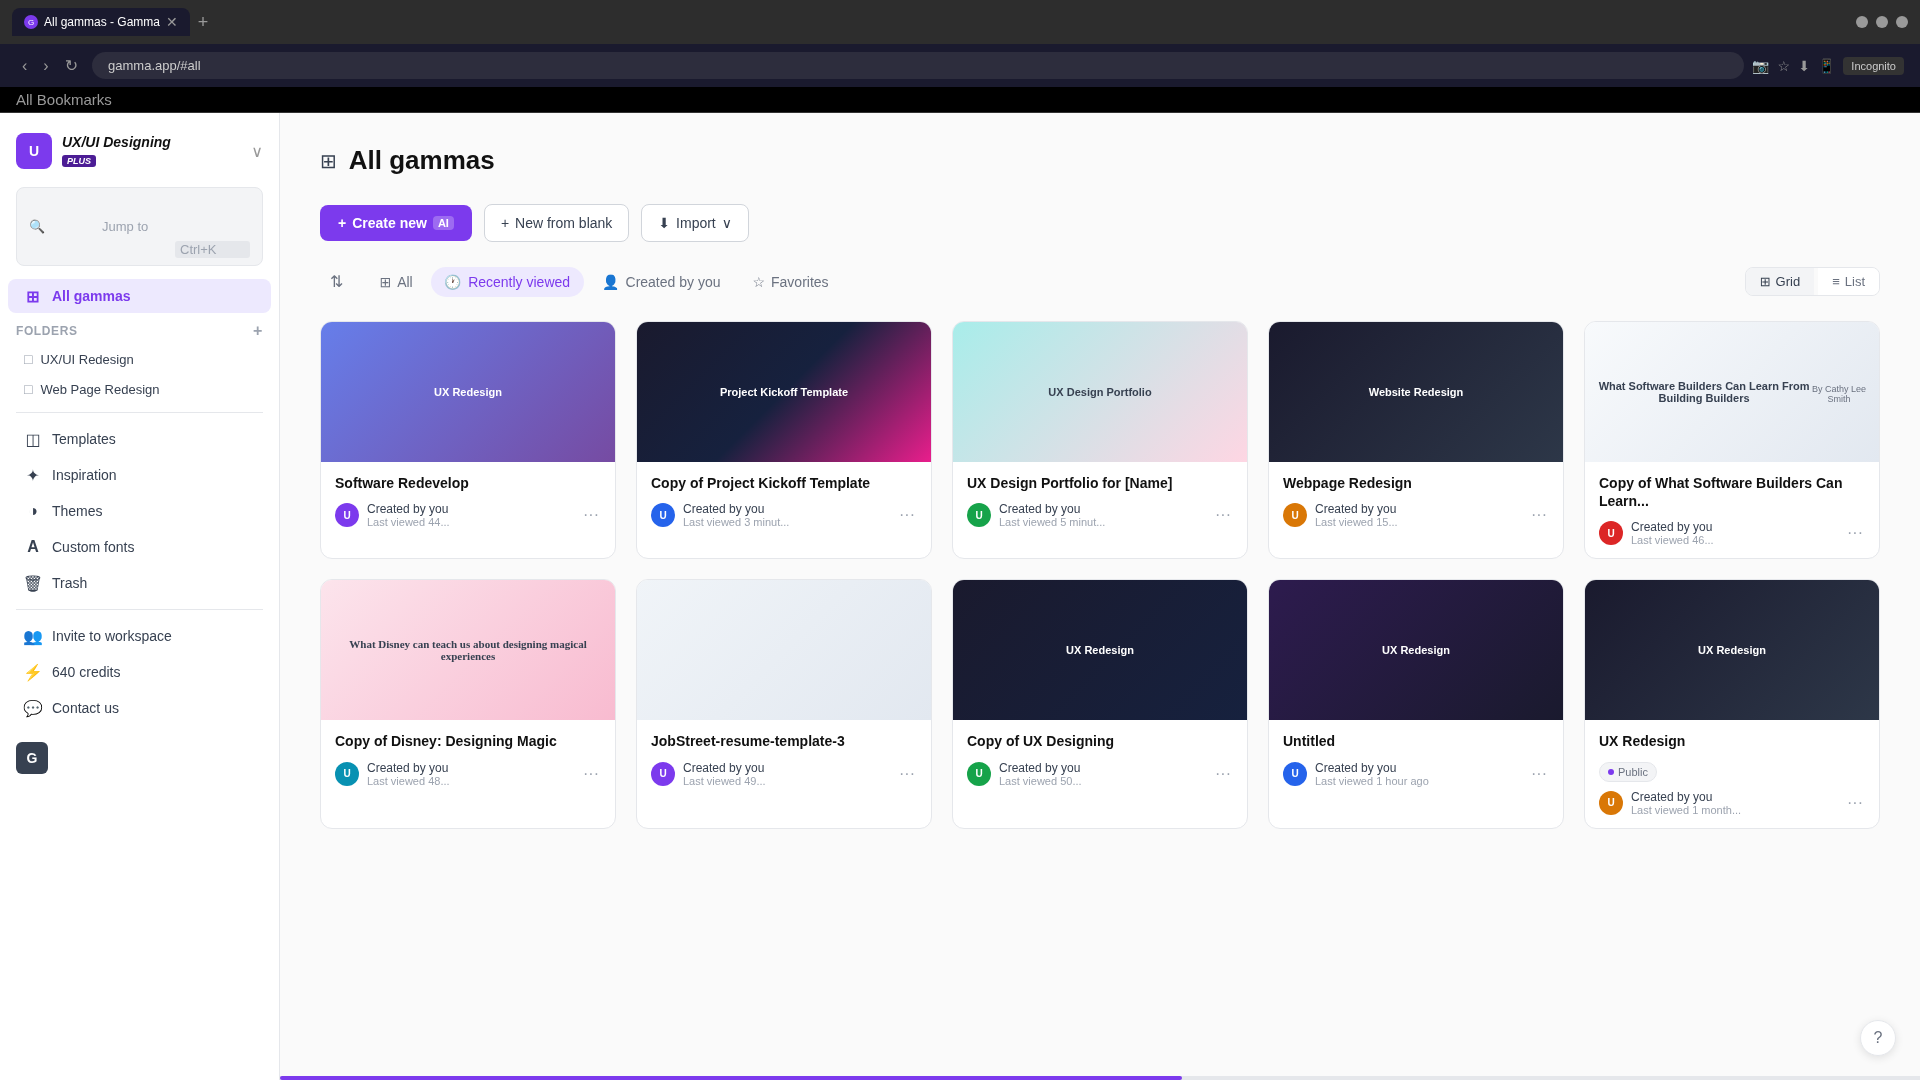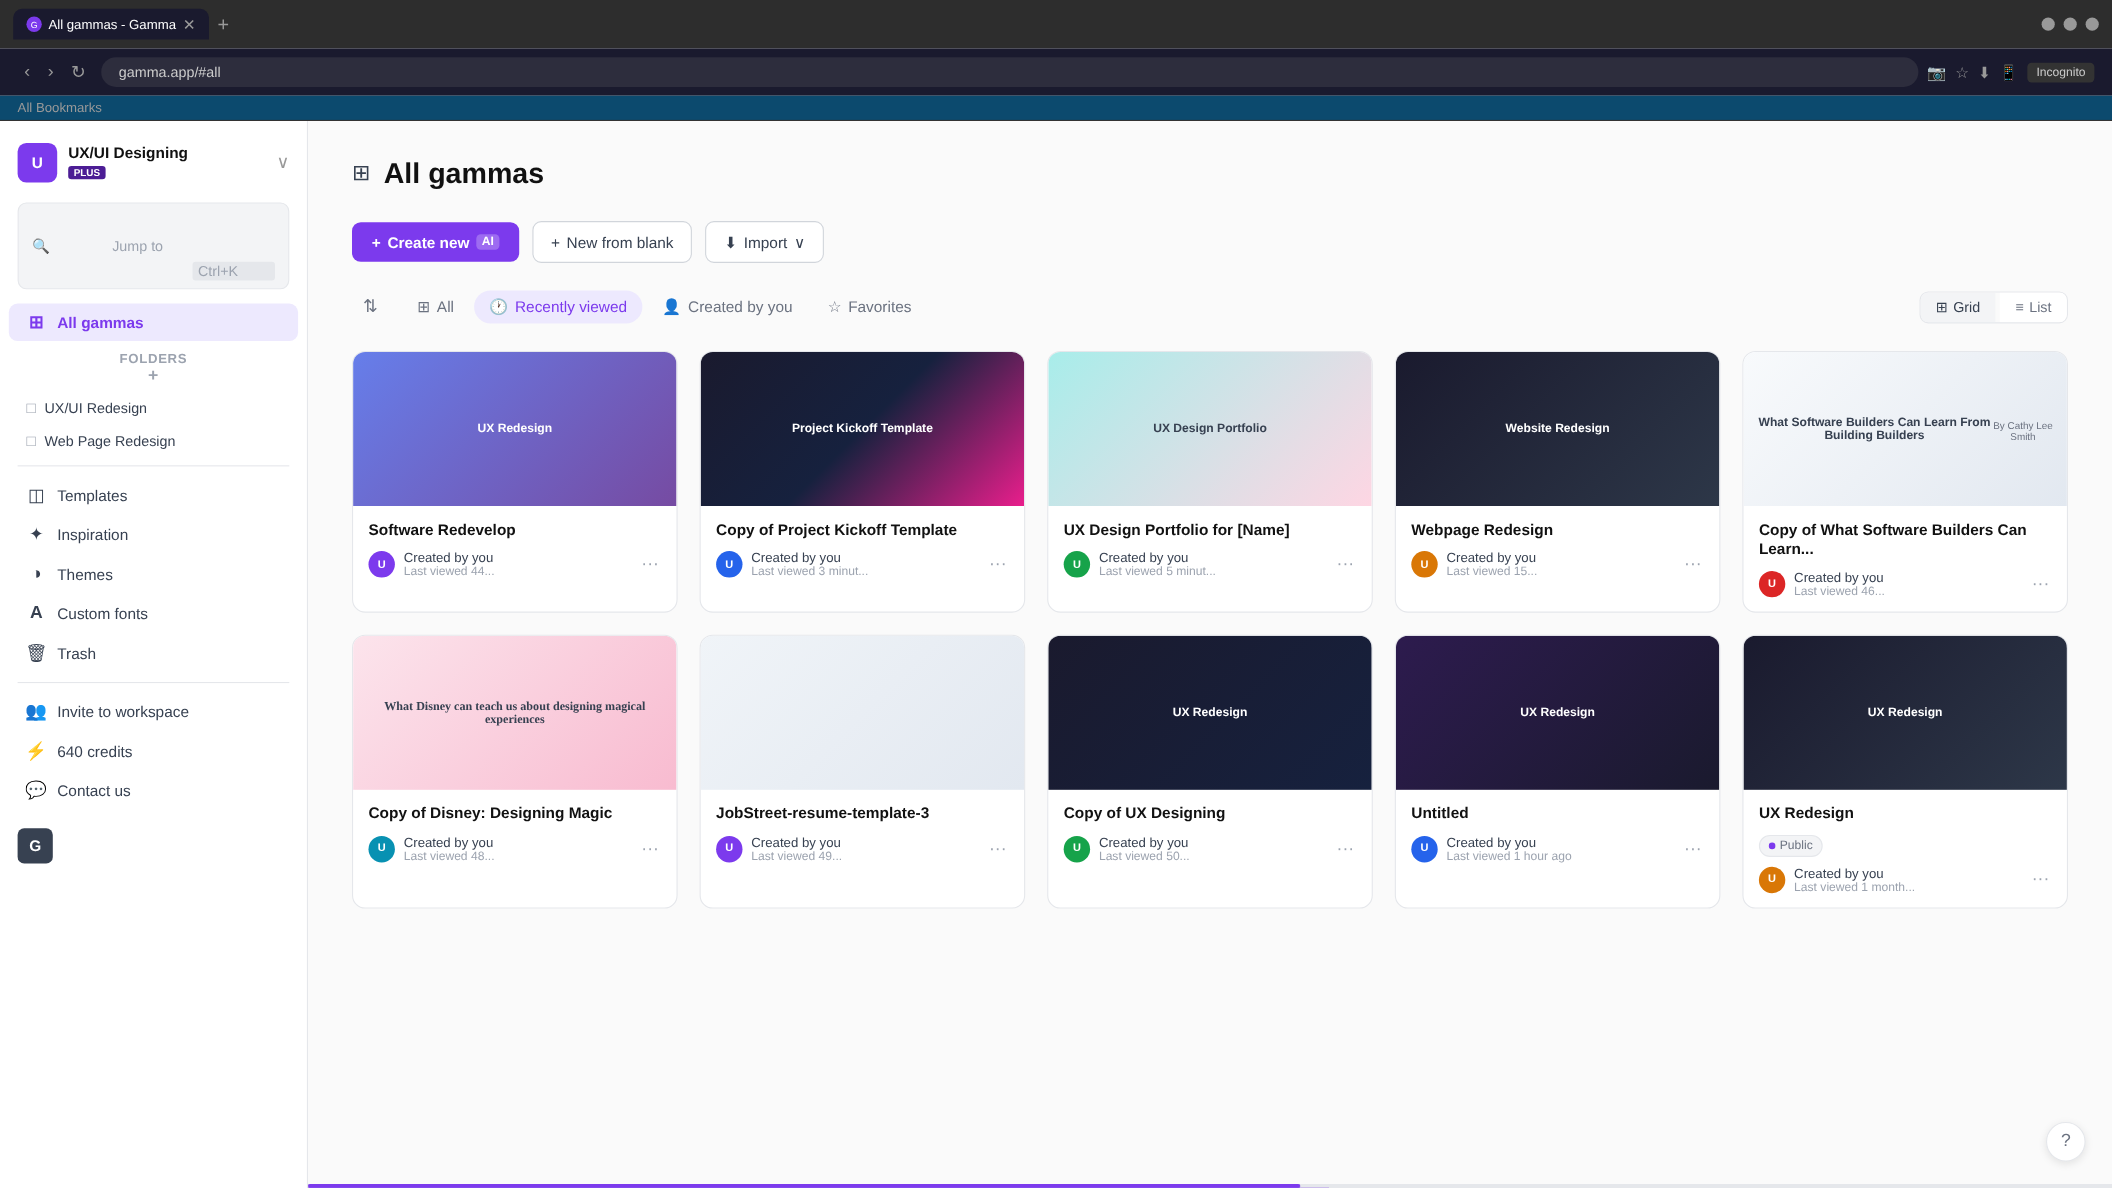--- a/index.html
+++ b/index.html
@@ -20,44 +20,44 @@
     .win-close { background: #999; }
 
     
     .address-bar { background: #1a1a2e; padding: 8px 16px; display: flex; align-items: center; gap: 8px; }
     .nav-btns { display: flex; gap: 4px; }
     .nav-btn { background: none; border: none; color: #999; cursor: pointer; font-size: 16px; padding: 2px 6px; }
     .url-bar { flex: 1; background: #2d2d3d; border: none; border-radius: 20px; padding: 6px 16px; color: #ccc; font-size: 13px; display: flex; align-items: center; gap: 8px; }
     .url-text { color: #ccc; font-size: 13px; }
     .address-actions { display: flex; gap: 8px; align-items: center; color: #999; font-size: 14px; }
     .incognito-badge { background: #333; color: #ccc; font-size: 11px; padding: 3px 8px; border-radius: 4px; }
-    .bookmarks-bar { background: #0c4a6e; padding: 4px 16px; font-size: 12px; color: #999; border-bottom: 1px solid #333; }
+    .bookmarks-bar { background: #000000; padding: 4px 16px; font-size: 15px; color: #999; border-bottom: 1px solid #333; }
 
     
     .app { display: flex; flex: 1; overflow: hidden; background: #fff; }
 
     
     .sidebar { width: 280px; background: #fff; border-right: 1px solid #e5e7eb; display: flex; flex-direction: column; padding: 12px 0; overflow-y: auto; flex-shrink: 0; }
     .sidebar-header { padding: 8px 16px 12px; display: flex; align-items: center; gap: 10px; }
     .workspace-avatar { width: 36px; height: 36px; border-radius: 8px; background: #7c3aed; display: flex; align-items: center; justify-content: center; color: white; font-weight: 700; font-size: 14px; flex-shrink: 0; }
-    .workspace-info { flex: 1; }
+    .workspace-info { flex: 1; font-style: italic; }
     .workspace-name { font-size: 14px; font-weight: 600; color: #111; }
     .workspace-badge { background: #4c1d95; color: white; font-size: 9px; font-weight: 700; padding: 1px 5px; border-radius: 3px; display: inline-block; margin-top: 2px; }
     .sidebar-chevron { color: #999; cursor: pointer; }
 
     .sidebar-search { padding: 6px 16px 12px; }
     .search-box { background: #f3f4f6; border: 1px solid #e5e7eb; border-radius: 8px; padding: 7px 12px; display: flex; align-items: center; gap: 8px; cursor: pointer; }
     .search-box span { color: #9ca3af; font-size: 13px; flex: 1; }
     .search-shortcut { color: #9ca3af; font-size: 11px; background: #e5e7eb; padding: 1px 5px; border-radius: 3px; margin-top: 46px; }
 
     .sidebar-nav-item { padding: 8px 16px; display: flex; align-items: center; gap: 10px; cursor: pointer; border-radius: 8px; margin: 1px 8px; font-size: 14px; color: #374151; }
     .sidebar-nav-item.active { background: #ede9fe; color: #7c3aed; font-weight: 600; }
     .sidebar-nav-icon { width: 18px; height: 18px; display: flex; align-items: center; justify-content: center; font-size: 16px; }
 
-    .sidebar-section-label { padding: 8px 16px 4px; font-size: 12px; font-weight: 600; color: #9ca3af; text-transform: uppercase; letter-spacing: 0.05em; display: flex; align-items: center; justify-content: space-between; flex-direction: column; }
+    .sidebar-section-label { padding: 8px 16px 4px; font-size: 12px; font-weight: 600; color: #9ca3af; text-transform: uppercase; letter-spacing: 0.05em; display: flex; align-items: center; justify-content: space-between; }
     .sidebar-add-btn { color: #9ca3af; cursor: pointer; font-size: 16px; }
 
     .sidebar-folder { padding: 6px 16px; display: flex; align-items: center; gap: 8px; cursor: pointer; font-size: 13px; color: #374151; margin: 1px 8px; border-radius: 6px; }
     .folder-icon { font-size: 14px; color: #9ca3af; }
 
     .sidebar-divider { height: 1px; background: #e5e7eb; margin: 8px 16px; }
 
     .sidebar-logo { padding: 16px; display: flex; align-items: center; }
     .gamma-logo { width: 32px; height: 32px; background: #374151; border-radius: 6px; display: flex; align-items: center; justify-content: center; color: white; font-size: 14px; font-weight: 700; }
 

